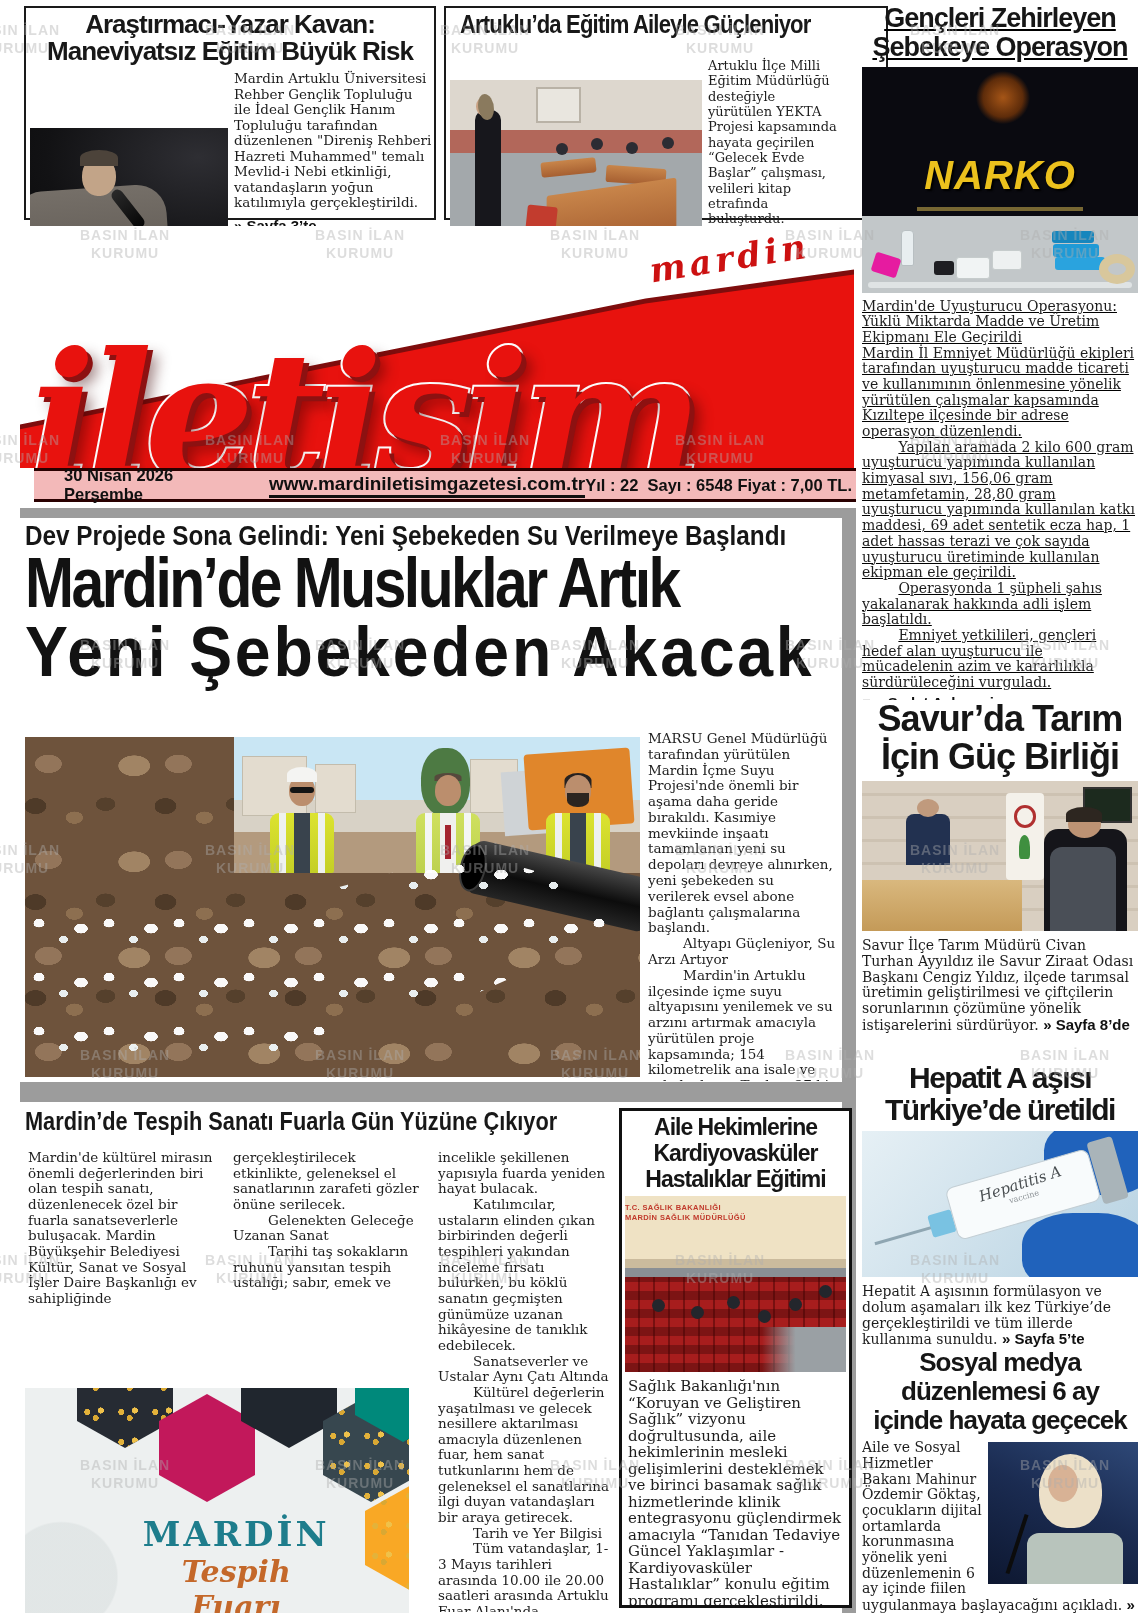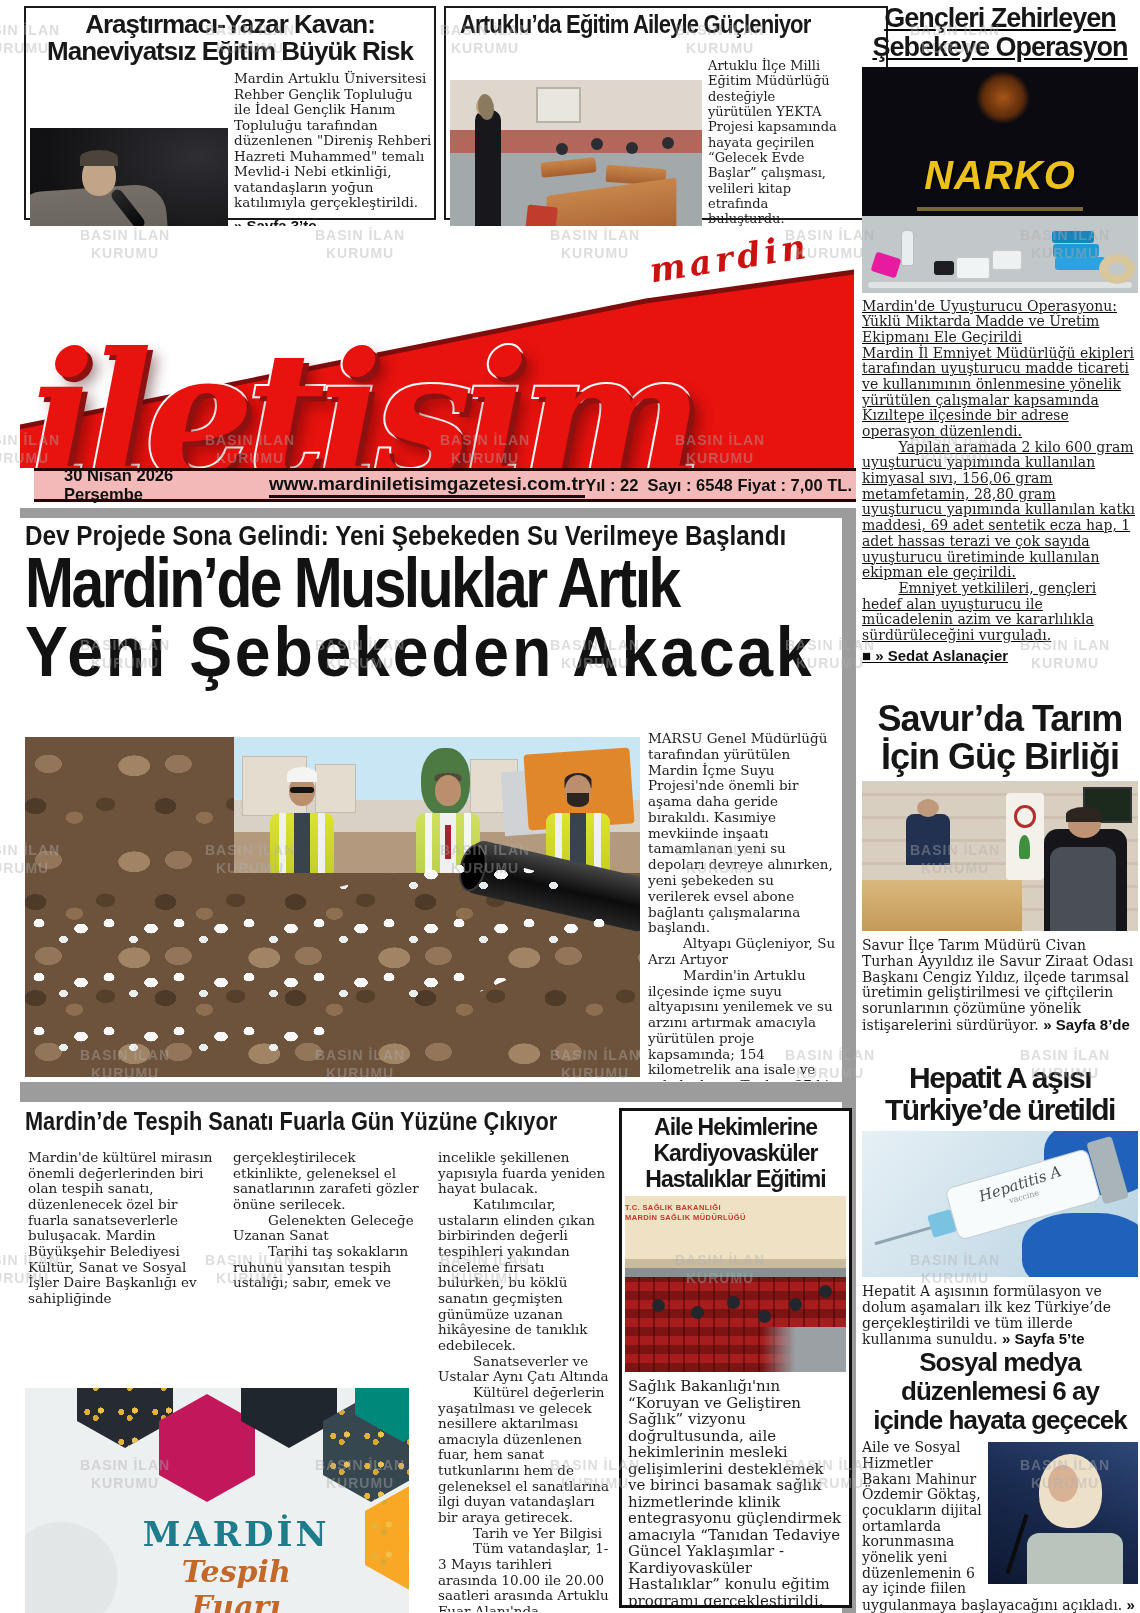--- a/index.html
+++ b/index.html
@@ -313,20 +313,21 @@
         <div class="nk-it nk-bag2"></div>
         <div class="nk-it nk-blue1"></div>
         <div class="nk-it nk-blue2"></div>
         <div class="nk-it nk-blue3"></div>
         <div class="nk-it nk-coil"></div>
       </div>
       <div class="bodytxt narko-text">
         <p>Mardin'de Uyuşturucu Operasyonu: Yüklü Miktarda Madde ve Üretim Ekipmanı Ele Geçirildi</p>
         <p>Mardin İl Emniyet Müdürlüğü ekipleri tarafından uyuşturucu madde ticareti ve kullanımının önlenmesine yönelik yürütülen çalışmalar kapsamında Kızıltepe ilçesinde bir adrese operasyon düzenlendi.</p>
         <p class="ind">Yapılan aramada 2 kilo 600 gram uyuşturucu yapımında kullanılan kimyasal sıvı, 156,06 gram metamfetamin, 28,80 gram uyuşturucu yapımında kullanılan katkı maddesi, 69 adet sentetik ecza hap, 1 adet hassas terazi ve çok sayıda uyuşturucu üretiminde kullanılan ekipman ele geçirildi.</p>
+        <p class="ind">Operasyonda 1 şüpheli şahıs yakalanarak hakkında adli işlem başlatıldı.</p>
         <p class="ind">Emniyet yetkilileri, gençleri hedef alan uyuşturucu ile mücadelenin azim ve kararlılıkla sürdürüleceğini vurguladı.</p>
       </div>
       <div class="byline">■ » Sedat Aslanaçier</div>
     </div>
 
     <div class="rr rr-savur">
       <h2 class="pre savur-h">Savur’da Tarım
 İçin Güç Birliği</h2>
       <div class="ph savur-photo">
         <div class="sv-tv"></div>

